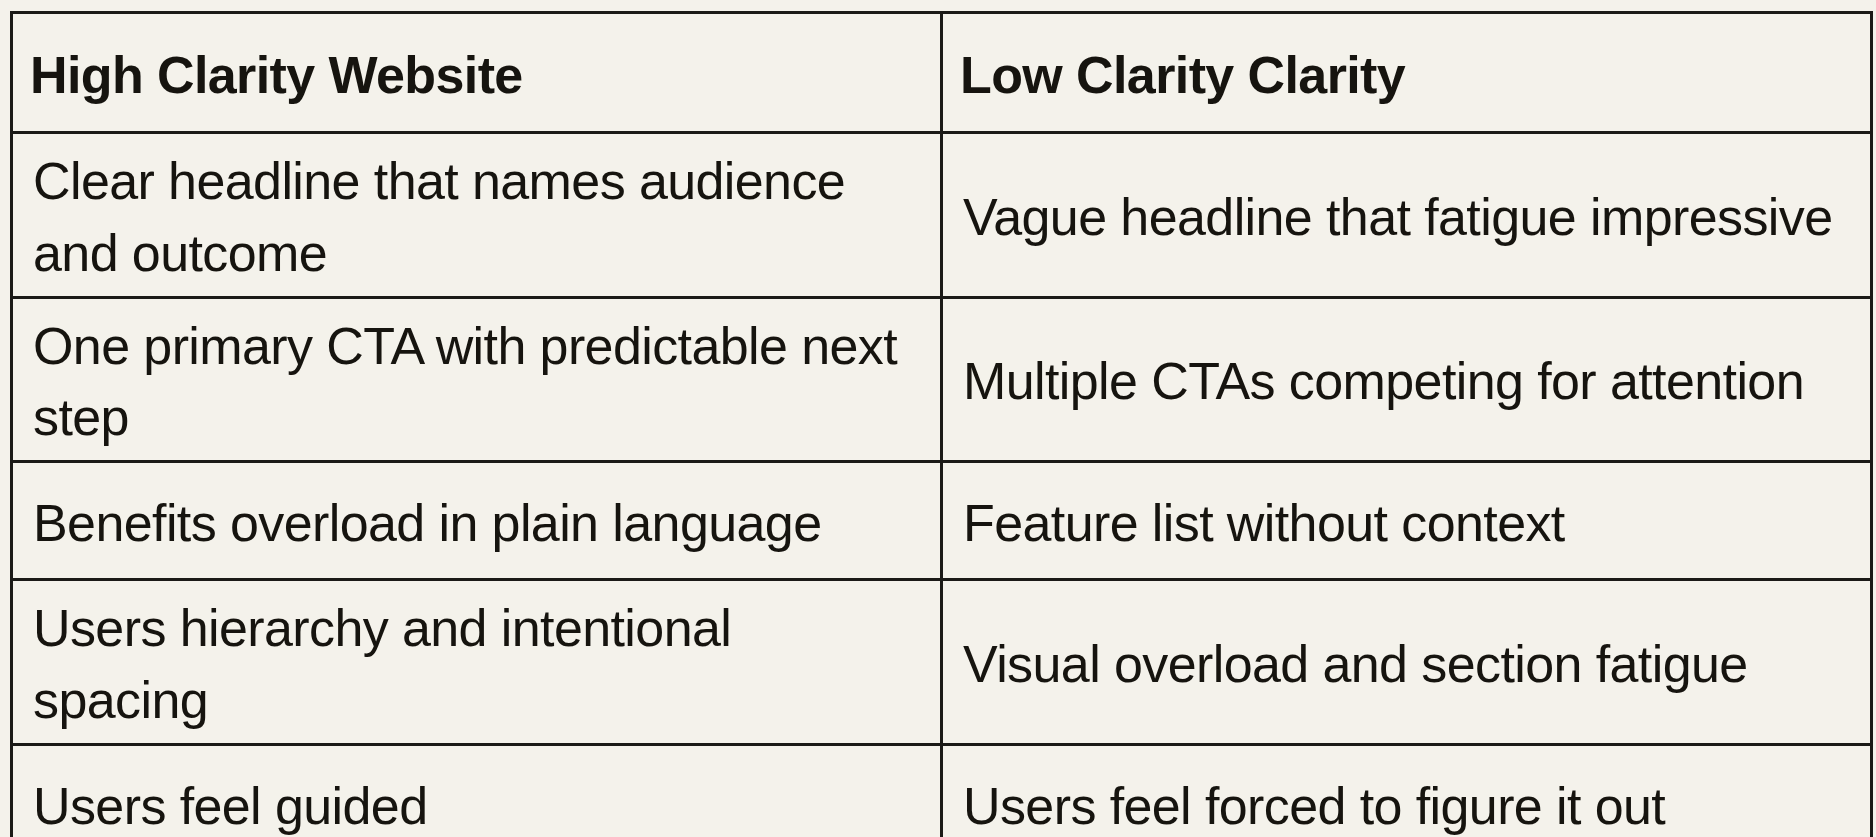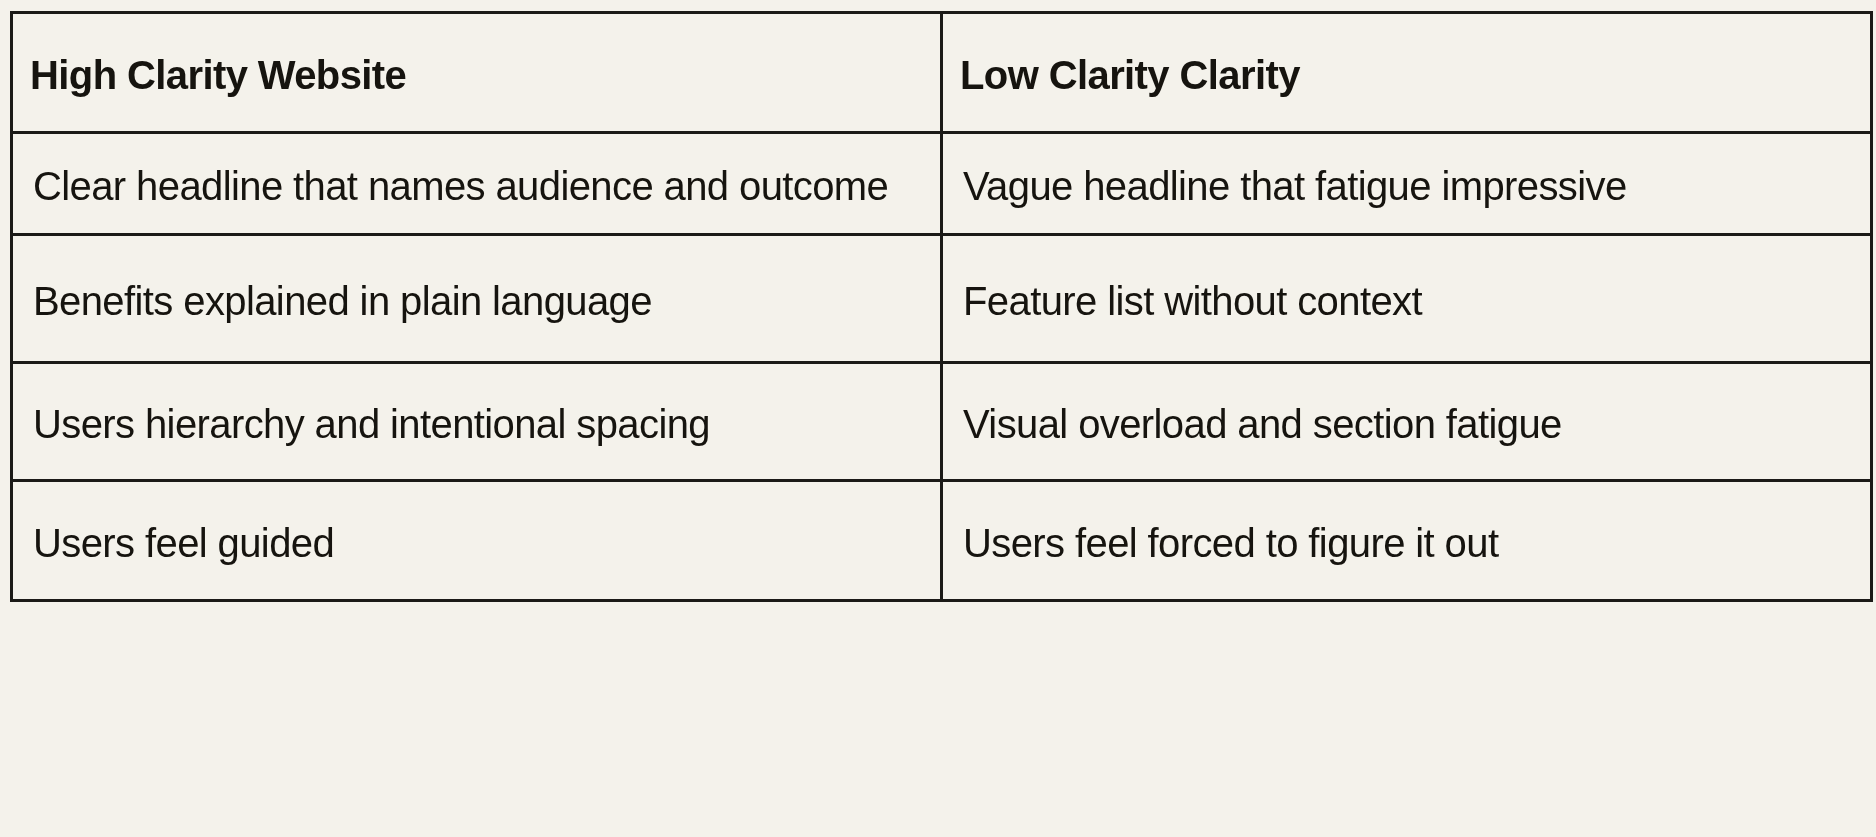--- a/index.html
+++ b/index.html
@@ -25,21 +25,21 @@
     table-layout: fixed;
     width: 100%;
     background: #F4F2EB;
   }
   table.compare th,
   table.compare td {
     border: 3px solid #1B1A17;
     width: 50%;
     vertical-align: middle;
     text-align: left;
-    font-size: 40px;
+    font-size: 52px;
     letter-spacing: -0.6px;
     line-height: 1.38;
     padding: 12px 28px 6px 17px;
     box-sizing: border-box;
   }
   table.compare td {
     padding-left: 20px;
   }
   table.compare th {
     font-weight: 700;
@@ -62,21 +62,25 @@
         <th>High Clarity Website</th>
         <th>Low Clarity Clarity</th>
       </tr>
     </thead>
     <tbody>
       <tr>
         <td>Clear headline that names audience and outcome</td>
         <td>Vague headline that fatigue impressive</td>
       </tr>
       <tr>
-        <td>Benefits explained in plain language</td>
+        <td>One primary CTA with predictable next step</td>
+        <td>Multiple CTAs competing for attention</td>
+      </tr>
+      <tr>
+        <td>Benefits overload in plain language</td>
         <td>Feature list without context</td>
       </tr>
       <tr>
         <td>Users hierarchy and intentional spacing</td>
         <td>Visual overload and section fatigue</td>
       </tr>
       <tr>
         <td>Users feel guided</td>
         <td>Users feel forced to figure it out</td>
       </tr>

